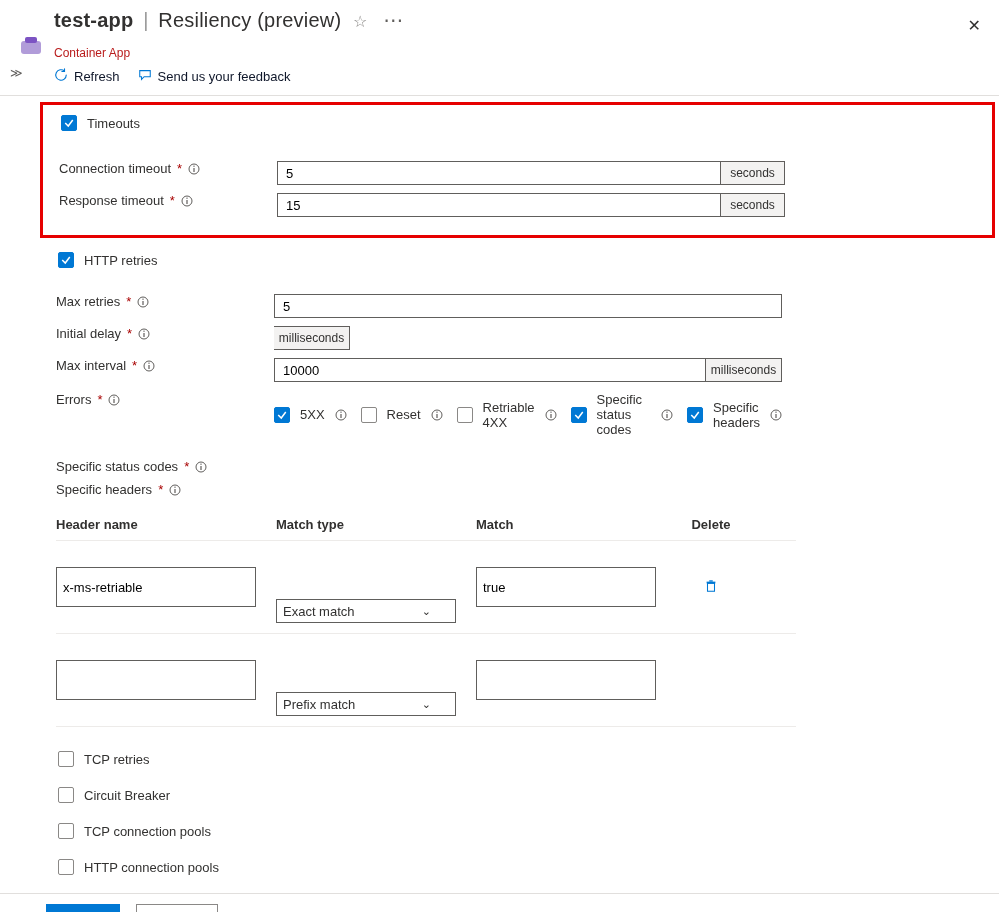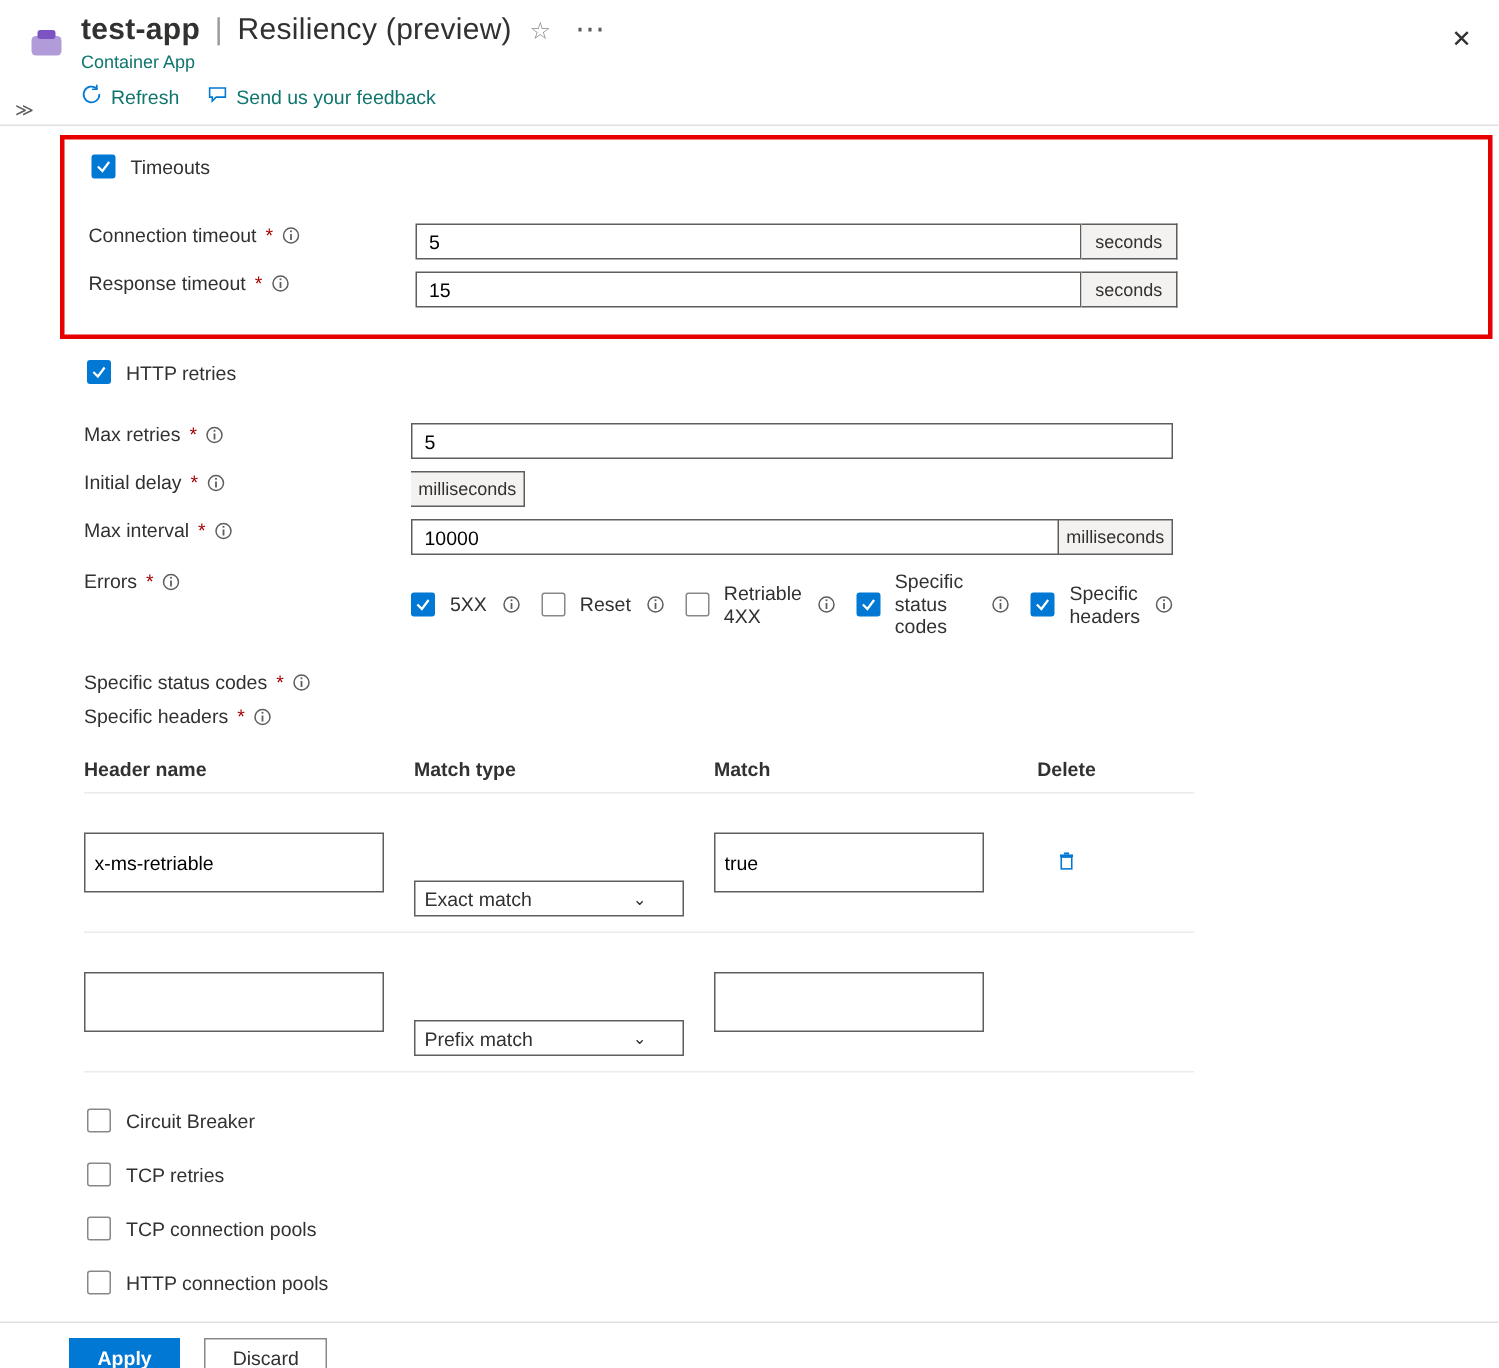--- a/index.html
+++ b/index.html
@@ -6,42 +6,42 @@
   html, body {
     margin: 0; padding: 0;
     width: 999px; height: 912px;
     font-family: "Segoe UI", -apple-system, Arial, sans-serif;
     font-size: 13px; color: #323130; background: #fff;
   }
   .root { position: relative; width: 999px; height: 912px; }
 
   
   .hdr { position: relative; padding: 8px 18px 2px 18px; }
-  .hdr-row { display: flex; align-items: center; gap: 10px; }
+  .hdr-row { display: flex; align-items: flex-end; gap: 10px; }
   .app-icon {
     width: 26px; height: 26px; margin-top: 4px;
   }
   .title-wrap { flex: 1; }
   .title {
     font-size: 20px; font-weight: 400; letter-spacing: .2px; line-height: 24px;
   }
   .title .app-name { font-weight: 600; }
   .title .divider { color: #9a9a9a; padding: 0 4px; }
-  .subtitle { font-size: 12px; color: #0f766e; margin-top: 0px; }
+  .subtitle { font-size: 12px; color: #b91c1c; margin-top: 12px; }
   .close-x { position:absolute; right:18px; top:16px; font-size:16px; color:#323130; cursor:pointer;}
   .star { font-size:16px; color:#8a8886; margin-left:6px;}
   .dots { color:#605e5c; margin-left:10px; letter-spacing:1px;}
 
   
   .toolbar {
     display:flex; align-items:center; gap:18px;
     padding: 6px 0 10px 54px;
     border-bottom: 1px solid #e1dfdd;
   }
-  .tool-link { display:flex; align-items:center; gap:6px; color:#0f766e; cursor:pointer; font-size:13px;}
+  .tool-link { display:flex; align-items:center; gap:6px; color:#0f172a; cursor:pointer; font-size:13px;}
   .tool-link svg path, .tool-link svg circle, .tool-link svg rect, .tool-link svg polyline { stroke:#0078d4;}
   .expand-chevron {
     position:absolute; left:10px; top:66px; color:#605e5c; font-size:12px; cursor:pointer;
   }
 
   
   .content { position: relative; padding: 0 10px 0 46px; }
   .highlight {
     border: 3px solid #e60000;
     margin: 6px -6px 10px -6px;
@@ -448,27 +448,27 @@
       </div>
       <div class="ht-col-del"></div>
     </div>
   </div>
 
   <div class="bottom-secs">
     <div class="sec-cb">
       <span class="cb">
         
       </span>
-      <span class="sec-label">Circuit Breaker</span>
+      <span class="sec-label">TCP retries</span>
     </div>
     <div class="sec-cb">
       <span class="cb">
         
       </span>
-      <span class="sec-label">TCP retries</span>
+      <span class="sec-label">Circuit Breaker</span>
     </div>
     <div class="sec-cb">
       <span class="cb">
         
       </span>
       <span class="sec-label">TCP connection pools</span>
     </div>
     <div class="sec-cb">
       <span class="cb">
         

